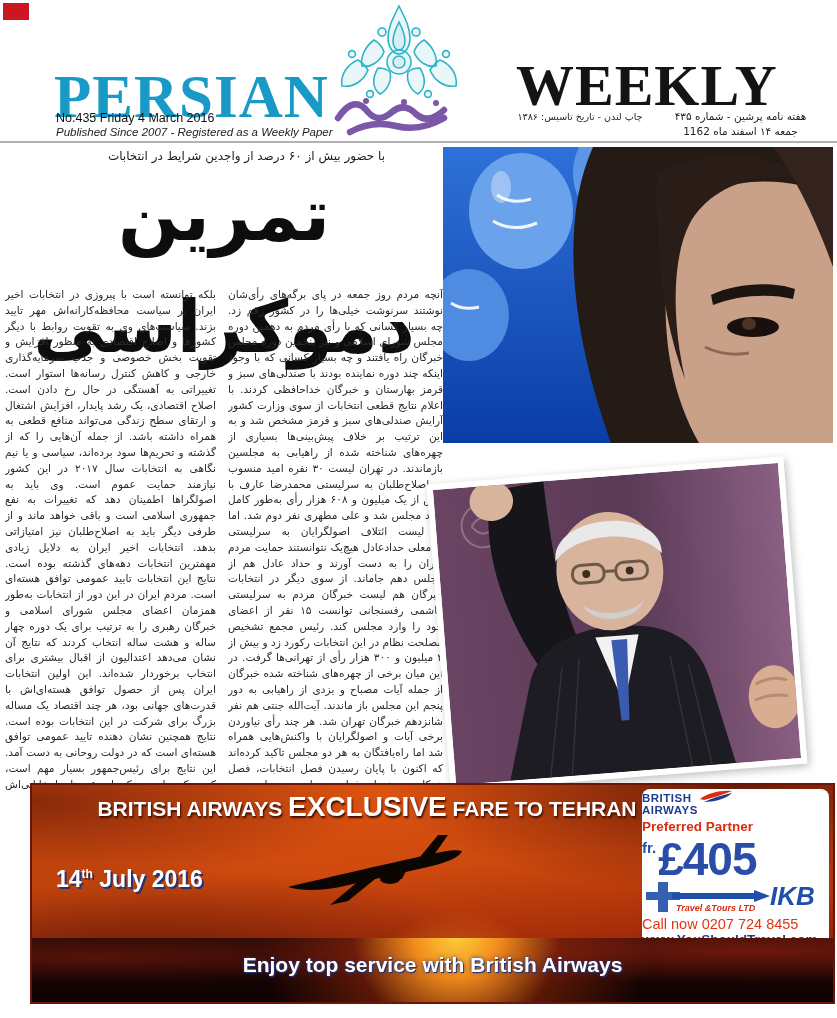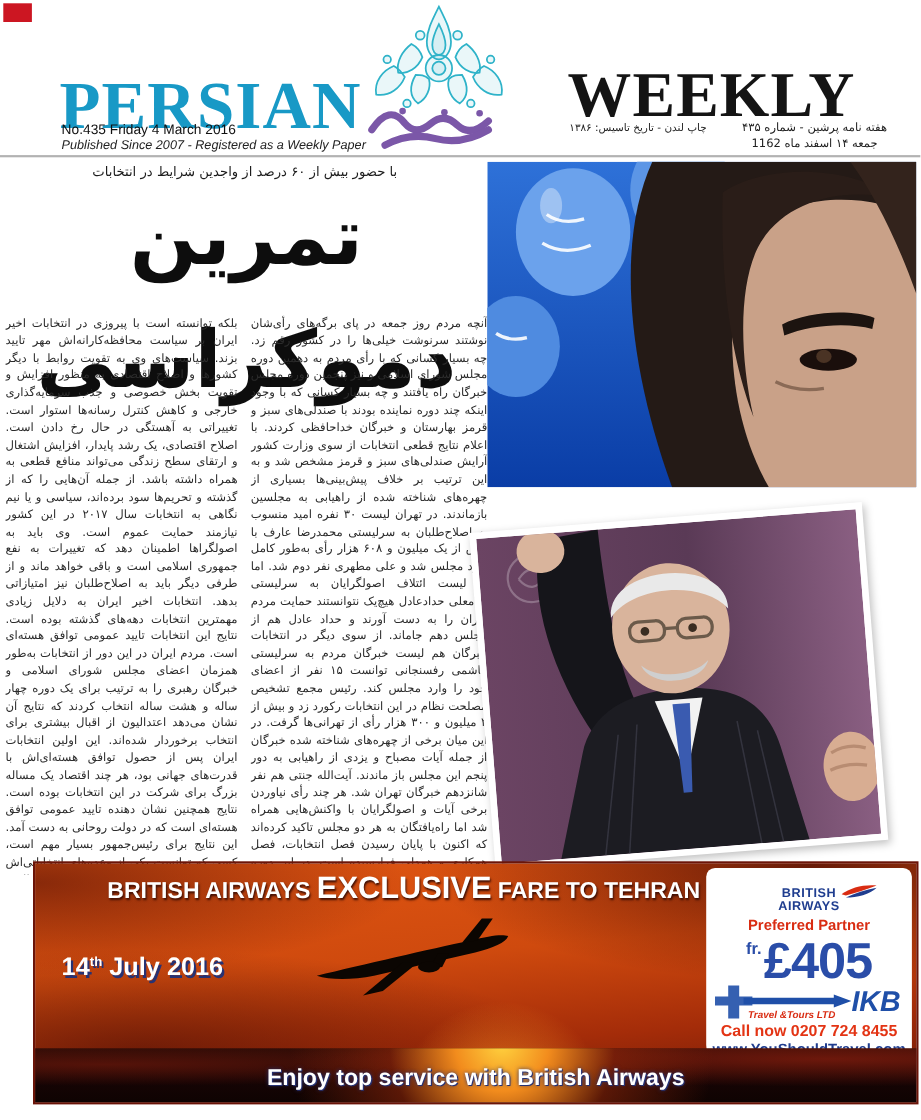--- a/index.html
+++ b/index.html
@@ -19,21 +19,21 @@
   #tagline{left:56px;top:126px;font-size:11.5px;font-weight:normal;font-style:italic;color:#222;}
   #fa-issue{left:648px;width:185px;top:109px;direction:rtl;font-family:"DejaVu Sans",sans-serif;
             font-size:10.5px;line-height:15px;color:#222;text-align:center;}
   #fa-issn{left:500px;width:160px;top:109px;direction:rtl;font-family:"DejaVu Sans",sans-serif;
            font-size:9.5px;line-height:15px;color:#222;text-align:center;}
   #ornament{left:330px;top:2px;width:138px;height:138px;}
   #rule{left:0;top:141px;width:837px;height:2px;background:#b2b2b2;}
 
   
   #kicker{left:0;top:149px;width:445px;text-align:center;direction:rtl;
-          font-family:"DejaVu Sans",sans-serif;font-size:12px;color:#1c1c1c;}
+          font-family:"DejaVu Sans",sans-serif;font-size:12px;color:#1c1c1c;padding-left:24px;}
   #headline{left:0;top:160px;width:448px;text-align:center;direction:rtl;
             font-family:"DejaVu Sans",sans-serif;font-weight:bold;font-size:72px;
             color:#0d0d0d;line-height:1.55;}
 
   
   .bodycol{top:287px;height:508px;direction:rtl;text-align:justify;overflow:hidden;
            font-family:"DejaVu Sans",sans-serif;font-size:10.6px;line-height:15.8px;color:#2b2b2b;}
   #col-right{left:228px;width:215px;}
   #col-left{left:5px;width:211px;}
   .bodycol p{margin:0;}
@@ -55,32 +55,32 @@
         radial-gradient(ellipse at 12% 78%, rgba(60,8,4,.55) 0%, rgba(60,8,4,0) 38%),
         linear-gradient(175deg,#e05612 0%,#cf4a0e 40%,#a42c09 70%,#641607 100%);}
   #ad-headline{left:0;top:6px;width:612px;text-align:center;color:#fff;font-weight:bold;
                font-size:21px;letter-spacing:0px;text-shadow:1px 2px 2px #3a0d04;white-space:nowrap;padding-left:29px;}
   #ad-headline .em{font-size:28px;}
   #ad-flight{left:24px;top:76px;color:#fff;font-weight:bold;font-size:23px;line-height:27px;
              text-shadow:2px 2px 0 #273273;}
   #ad-flight .sup{font-size:12px;vertical-align:super;}
   #plane{left:238px;top:44px;width:195px;height:78px;}
   #ad-card{left:610px;top:4px;width:187px;height:185px;background:#ffffff;
-           border-radius:8px 8px 8px 24px;text-align:center;padding-top:17px;box-sizing:border-box;}
+           border-radius:8px 8px 8px 24px;text-align:left;padding-top:3px;box-sizing:border-box;}
   .ba-logo{position:relative;display:inline-block;color:#1f3d8f;font-weight:bold;font-size:11.5px;
            line-height:12px;letter-spacing:.5px;}
   .ba-swoosh{position:absolute;right:-34px;top:-2px;width:32px;height:13px;}
   #preferred{color:#d92c12;font-weight:bold;font-size:13.5px;margin-top:1px;}
   #price-row{margin-top:-2px;color:#2a4da8;}
   #price-row .fr{font-weight:bold;font-size:15px;vertical-align:22px;margin-right:2px;}
   #price-row .price{font-weight:bold;font-size:46px;letter-spacing:-1px;margin-top:36px;}
   #ikb-row{margin-top:-6px;height:34px;position:relative;}
-  #call{color:#e33414;font-weight:bold;font-size:14.5px;margin-top:2px;}
+  #call{color:#e33414;font-weight:normal;font-size:14.5px;margin-top:2px;}
   #url{color:#1f3d8f;font-weight:bold;font-size:13.5px;}
-  #ad-strip{left:0;right:0;bottom:0;height:49px;
+  #ad-strip{left:0;right:0;bottom:0;height:64px;
             background:
               radial-gradient(circle at 53% -8%, #ffd23e 0%, #f28c1d 10%, rgba(150,40,10,.55) 24%, rgba(20,4,2,0) 45%),
               radial-gradient(ellipse at 90% 20%, rgba(140,30,14,.7) 0%, rgba(20,4,2,0) 45%),
               radial-gradient(ellipse at 8% 30%, rgba(120,26,12,.6) 0%, rgba(20,4,2,0) 40%),
               linear-gradient(180deg,#2a0b06 0%,#160404 60%,#0e0302 100%);}
   #ad-strip .txt{margin-top:15px;text-align:center;color:#ffffff;font-weight:bold;font-size:21px;
                  text-shadow:0 0 4px #273273,1px 1px 0 #273273;}
 </style>
 </head>
 <body>

